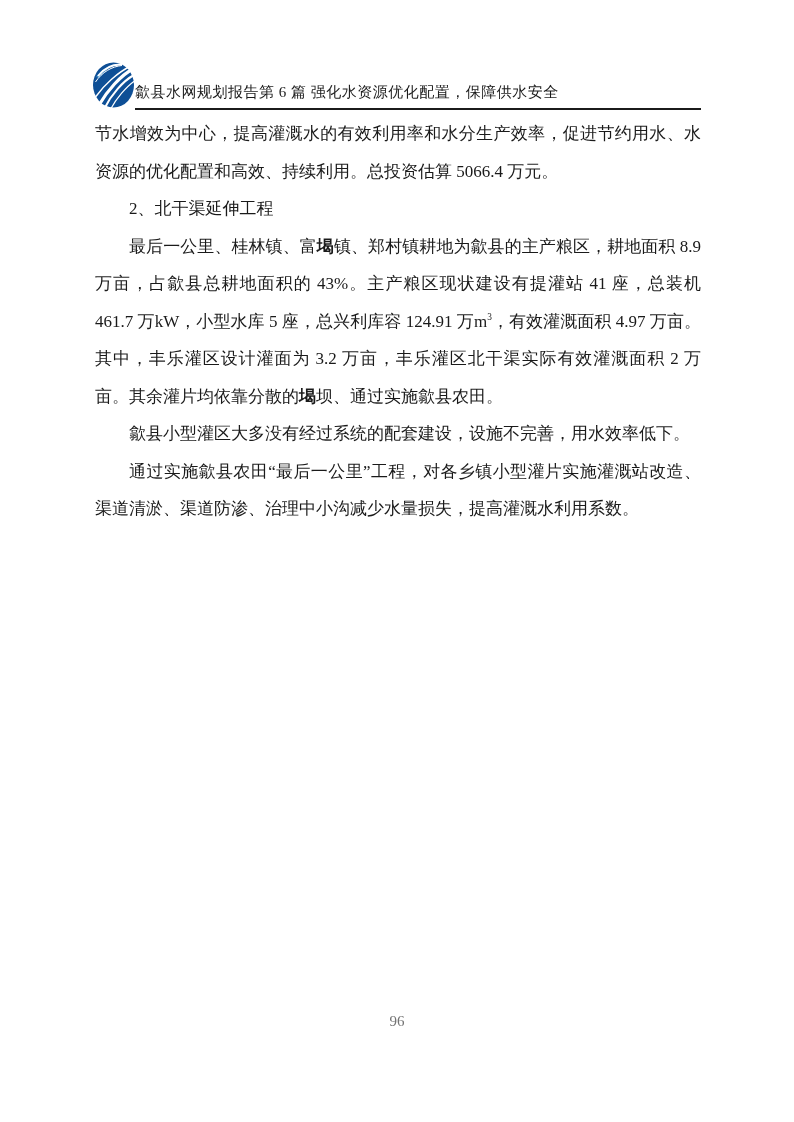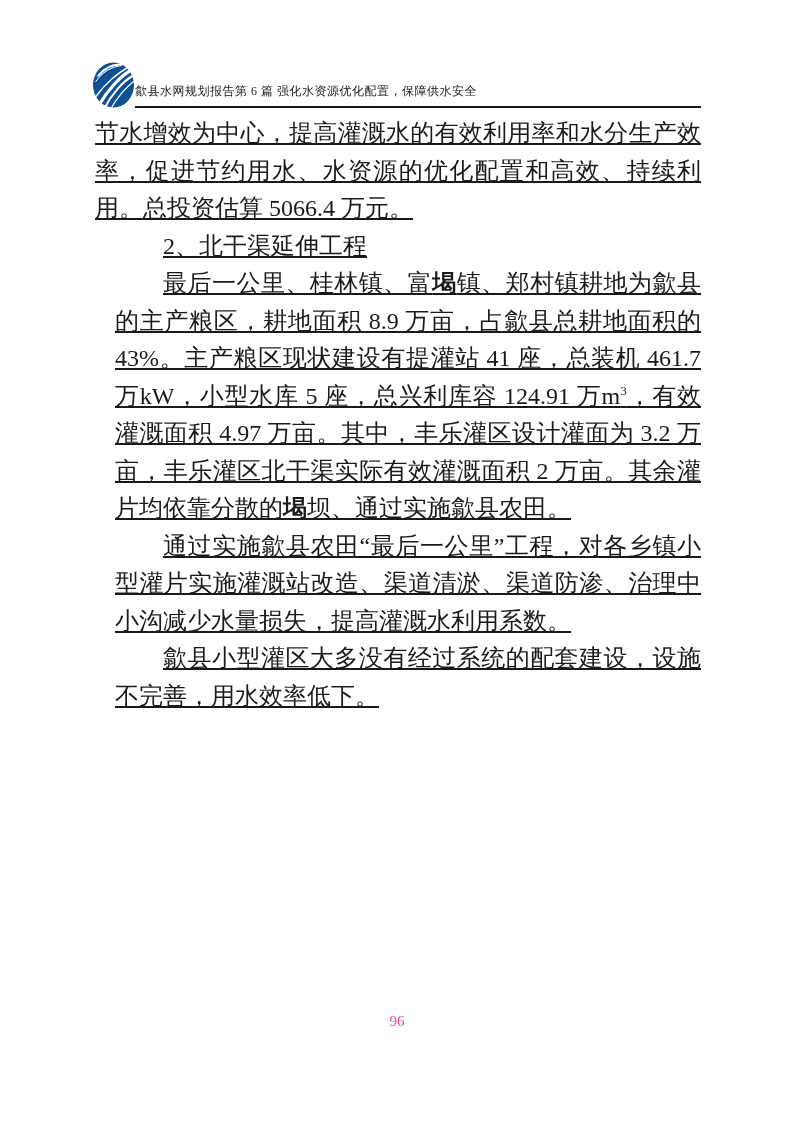--- a/index.html
+++ b/index.html
@@ -25,58 +25,57 @@
     width: 43px;
     height: 48px;
   }
   .header-block {
     position: absolute;
     left: 135px;
     top: 83px;
     width: 566px;
     border-bottom: 2px solid #1b1b1b;
     padding-bottom: 6px;
-    font-size: 12px;
+    font-size: 15px;
     letter-spacing: 0.5px;
     white-space: nowrap;
   }
   
   .content {
     position: absolute;
     left: 95px;
     top: 115px;
     width: 606px;
   }
   p.para {
     margin: 0;
-    font-size: 24px;
+    font-size: 17px;
     line-height: 37.5px;
     text-align: justify;
     font-weight: 400;
-    text-decoration: underline;
   }
-  p.para.indent { text-indent: 2em; margin-left: 20px; }
+  p.para.indent { text-indent: 2em; }
   .glyph-sub {
     font-family: "DejaVu Sans", "Liberation Sans", sans-serif;
     font-weight: 700;
   }
   sup.unit-sup {
     font-size: 0.55em;
     line-height: 0;
     vertical-align: super;
   }
   
   .footer {
     position: absolute;
     left: 0;
     top: 1013px;
     width: 794px;
     text-align: center;
     font-size: 15px;
-    color: #ec4899;
+    color: #737373;
   }
 </style>
 </head>
 <body>
 
 <div class="page">
 
   <div class="logo">
     <svg width="43" height="48" viewBox="0 0 43 48" aria-hidden="true">
       <ellipse cx="21.5" cy="24" rx="20.5" ry="22.5" fill="#0e4f96"></ellipse>
@@ -91,21 +90,21 @@
   </div>
 
   <div class="header-block">
     <span>歙县水网规划报告第 6 篇  强化水资源优化配置，保障供水安全</span>
   </div>
 
   <div class="content">
       <p class="para"><span>节水增效为中心，提高灌溉水的有效利用率和水分生产效率，促进节约用水、水资源的优化配置和高效、持续利用。总投资估算 5066.4 万元。</span></p>
       <p class="para indent"><span>2、北干渠延伸工程</span></p>
       <p class="para indent"><span>最后一公里、桂林镇、富</span><span class="glyph-sub">堨</span><span>镇、郑村镇耕地为歙县的主产粮区，耕地面积 8.9 万亩，占歙县总耕地面积的 43%。主产粮区现状建设有提灌站 41 座，总装机 461.7 万kW，小型水库 5 座，总兴利库容 124.91 万m</span><sup class="unit-sup">3</sup><span>，有效灌溉面积 4.97 万亩。其中，丰乐灌区设计灌面为 3.2 万亩，丰乐灌区北干渠实际有效灌溉面积 2 万亩。其余灌片均依靠分散的</span><span class="glyph-sub">堨</span><span>坝、通过实施歙县农田。</span></p>
+      <p class="para indent"><span>歙县小型灌区大多没有经过系统的配套建设，设施不完善，用水效率低下。</span></p>
       <p class="para indent"><span>通过实施歙县农田“最后一公里”工程，对各乡镇小型灌片实施灌溉站改造、渠道清淤、渠道防渗、治理中小沟减少水量损失，提高灌溉水利用系数。</span></p>
-      <p class="para indent"><span>歙县小型灌区大多没有经过系统的配套建设，设施不完善，用水效率低下。</span></p>
     </div>
 
   <div class="footer">
     <span>96</span>
   </div>
 
 </div>
 
 </body></html>

